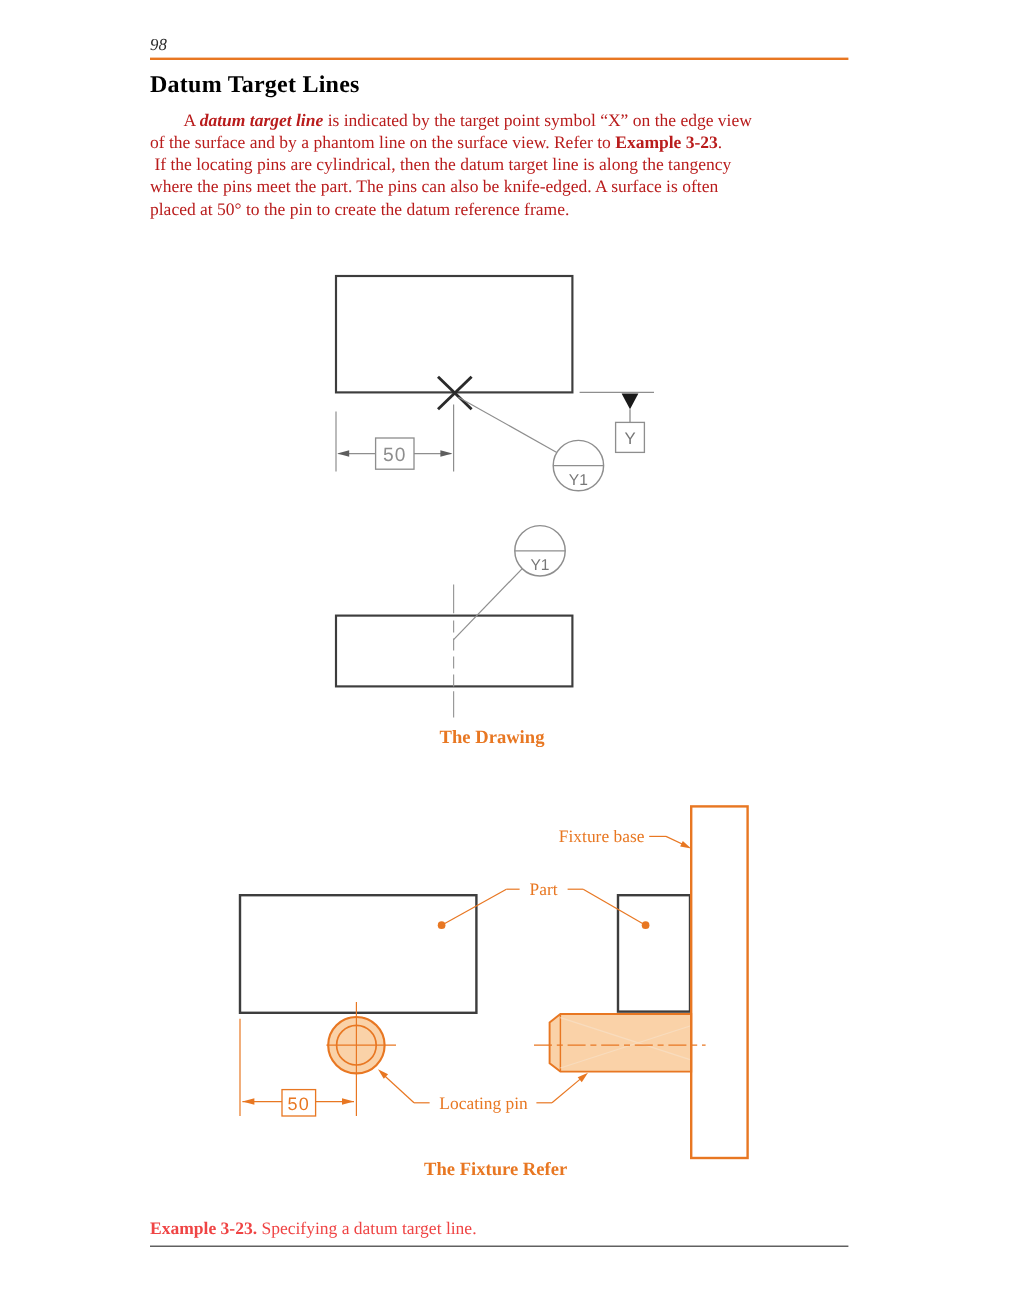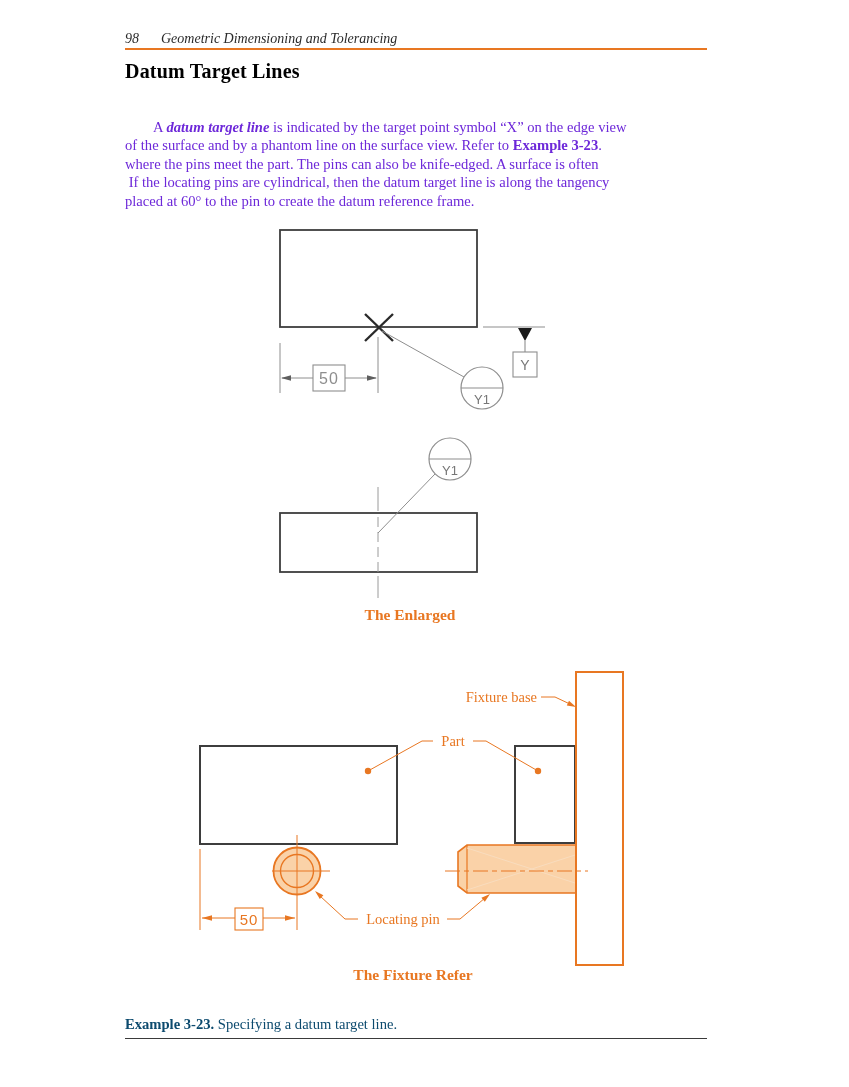--- a/index.html
+++ b/index.html
@@ -4,52 +4,51 @@
 <style>
   html,body{margin:0;padding:0;background:#ffffff;}
   .page{
     position:relative;width:707px;height:1087px;background:#ffffff;overflow:hidden;
     font-family:"Liberation Serif","DejaVu Serif",serif;color:#1c1c1c;
   }
   .abs{position:absolute;}
   .header-row{left:125px;top:31px;display:flex;gap:22px;font-size:14px;font-style:italic;color:#2a2a2a;}
   .header-rule{left:125px;top:48px;width:599px;height:2px;background:#E87722;}
   .section-heading{left:125px;top:60px;font-size:20px;font-weight:bold;color:#000000;letter-spacing:.2px;}
-  .paragraph{left:125px;top:92px;width:612px;font-size:14.6px;line-height:18.4px;color:#6d28d9;margin-top:26px;}
+  .paragraph{left:125px;top:92px;width:612px;font-size:14.6px;line-height:18.4px;color:#b91c1c;}
   .pline{white-space:pre;}
   .pline.indent{padding-left:28px;}
   .em-bi{font-weight:bold;font-style:italic;}
   .b{font-weight:bold;}
   .fig-caption{font-weight:bold;color:#E87722;font-size:15.5px;text-align:center;}
   .cap-drawing{left:260px;top:606px;width:300px;}
   .cap-fixture{left:263px;top:966px;width:300px;line-height:18.5px;}
-  .example-line{left:125px;top:1016px;font-size:14.6px;color:#0c4a6e;}
+  .example-line{left:125px;top:1016px;font-size:14.6px;color:#ef4444;}
   .bottom-rule{left:125px;top:1038px;width:599px;height:1px;background:#3a3a3a;}
   svg{position:absolute;overflow:visible;}
   .draw-label{font-family:"Liberation Sans","DejaVu Sans",sans-serif;}
 </style>
 </head>
 <body>
 
 <div class="page">
 
   <div class="abs header-row">
     <span>98</span>
-    <span>Geometric Dimensioning and Tolerancing</span>
   </div>
   <div class="abs header-rule"></div>
 
   <div class="abs section-heading">Datum Target Lines</div>
 
   <div class="abs paragraph">
     <div class="pline indent"><span>A </span><span class="em-bi">datum target line</span><span> is indicated by the target point symbol “X” on the edge view</span></div>
     <div class="pline"><span>of the surface and by a phantom line on the surface view. Refer to </span><span class="b">Example 3-23</span><span>.</span></div>
+    <div class="pline"> If the locating pins are cylindrical, then the datum target line is along the tangency</div>
     <div class="pline">where the pins meet the part. The pins can also be knife-edged. A surface is often</div>
-    <div class="pline"> If the locating pins are cylindrical, then the datum target line is along the tangency</div>
-    <div class="pline">placed at 60° to the pin to create the datum reference frame.</div>
+    <div class="pline">placed at 50° to the pin to create the datum reference frame.</div>
   </div>
 
   <svg class="abs" style="left:260px;top:225px" width="300" height="385" viewBox="0 0 300 385">
 
     <rect x="20" y="5" width="197" height="97" fill="#ffffff" stroke="#3D3D3D" stroke-width="1.8"></rect>
 
     <line x1="223" y1="102" x2="285" y2="102" stroke="#8E8E8E" stroke-width="1.1"></line>
     <polygon points="258,103 272,103 265,116" fill="#1a1a1a"></polygon>
     <line x1="265" y1="116" x2="265" y2="127" stroke="#8E8E8E" stroke-width="1.1"></line>
     <rect x="253" y="127" width="24" height="25" fill="#ffffff" stroke="#8E8E8E" stroke-width="1.1"></rect>
@@ -76,21 +75,21 @@
     <rect x="20" y="288" width="197" height="59" fill="#ffffff" stroke="#3D3D3D" stroke-width="1.8"></rect>
     <line x1="118" y1="262" x2="118" y2="286" stroke="#9a9a9a" stroke-width="1"></line>
     <line x1="118" y1="292" x2="118" y2="347" stroke="#9a9a9a" stroke-width="1" stroke-dasharray="10 5"></line>
     <line x1="118" y1="351" x2="118" y2="373" stroke="#9a9a9a" stroke-width="1"></line>
     <circle cx="190" cy="234" r="21" fill="#ffffff" stroke="#8E8E8E" stroke-width="1.2"></circle>
     <line x1="169" y1="234" x2="211" y2="234" stroke="#8E8E8E" stroke-width="1.1"></line>
     <text x="190" y="250" text-anchor="middle" font-size="13" fill="#777777" class="draw-label">Y1</text>
     <line x1="175" y1="249" x2="118" y2="308" stroke="#8E8E8E" stroke-width="1"></line>
   </svg>
 
-  <div class="abs fig-caption cap-drawing">The Enlarged</div>
+  <div class="abs fig-caption cap-drawing">The Drawing</div>
 
   <svg class="abs" style="left:195px;top:665px" width="445" height="335" viewBox="0 0 445 335">
 
     <rect x="5" y="81" width="197" height="98" fill="#ffffff" stroke="#3D3D3D" stroke-width="2"></rect>
     <rect x="320" y="81" width="60" height="97" fill="#ffffff" stroke="#3D3D3D" stroke-width="2"></rect>
 
     <polygon points="381,180 272,180 263,187 263,221 272,228 381,228" fill="#FAD2A8" stroke="#E87722" stroke-width="1.6"></polygon>
     <line x1="272" y1="180" x2="272" y2="228" stroke="#E87722" stroke-width="1.2"></line>
     <line x1="272" y1="183" x2="380" y2="218" stroke="#F8DCBE" stroke-width="1"></line>
     <line x1="272" y1="225" x2="380" y2="190" stroke="#F8DCBE" stroke-width="1"></line>

